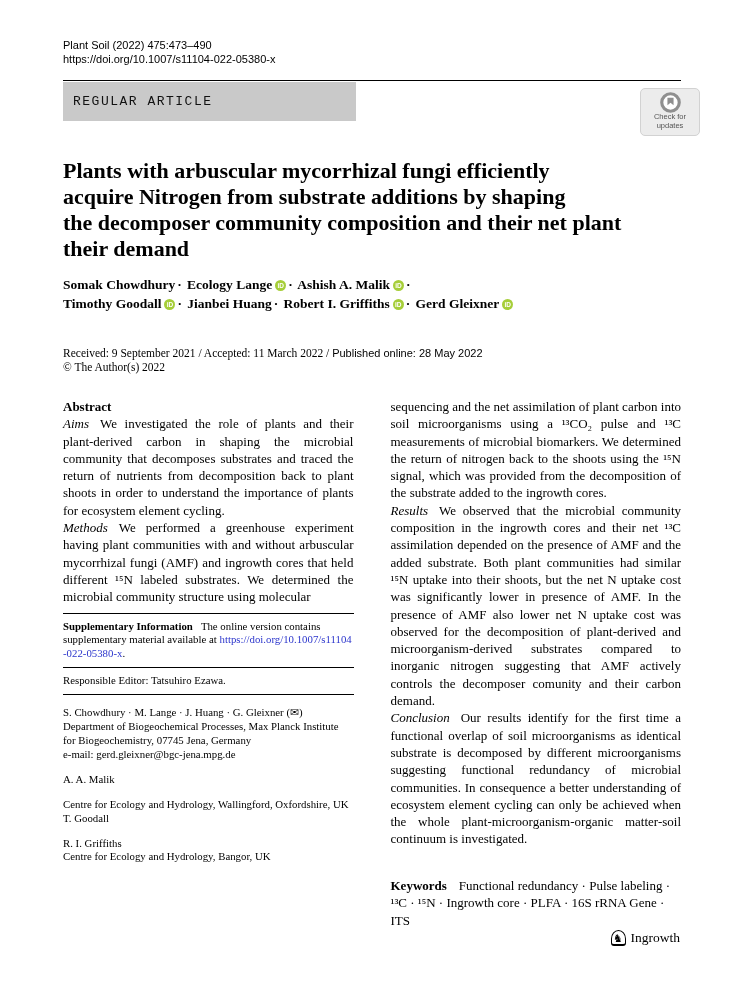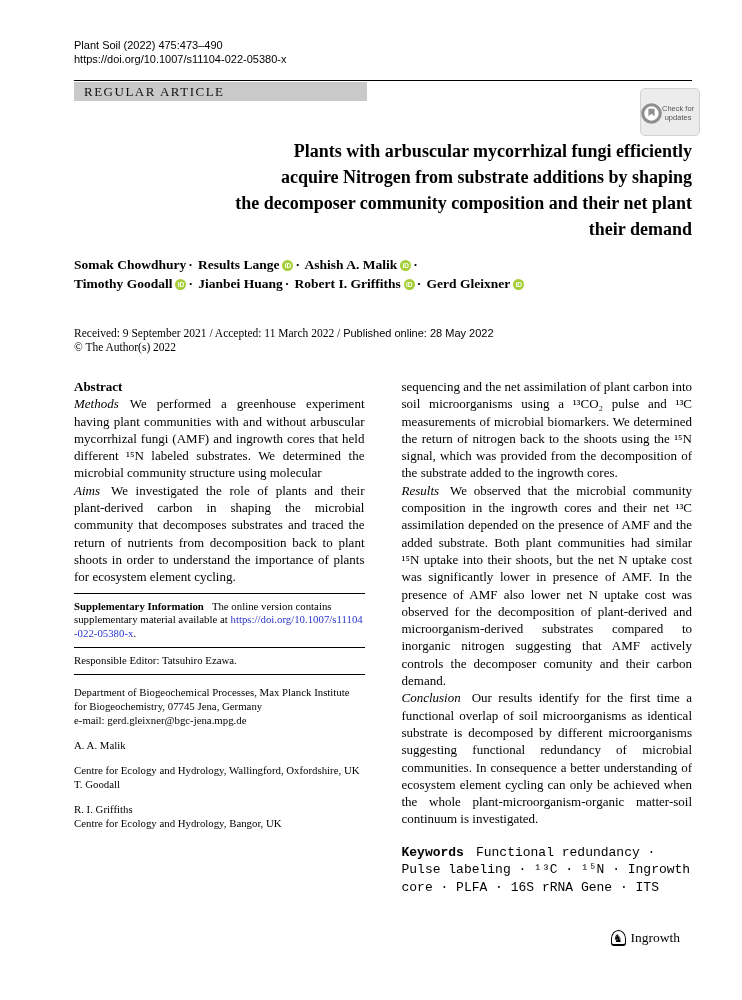--- a/index.html
+++ b/index.html
@@ -4,60 +4,60 @@
 <style>
   * { margin: 0; padding: 0; box-sizing: border-box; }
   html, body { background: #ffffff; }
   body {
     width: 742px; height: 1000px;
     position: relative;
     font-family: "Liberation Serif", serif;
     color: #000;
     overflow: hidden;
   }
-  .page { position: absolute; left: 74px; top: 38px; width: 618px; }
+  .page { position: absolute; left: 63px; top: 38px; width: 618px; }
 
   .hdr-line { font-family: "Liberation Sans", sans-serif; font-size: 11px; line-height: 14px; }
   .top-rule { margin-top: 14px; border-top: 1.6px solid #000; }
   .article-type-bar {
-    margin-top: 1px; width: 293px; height: 19px; background: #c9c9c9;
-    display: flex; align-items: center; padding-left: 10px;
+    margin-top: 1px; width: 293px; height: 39px; background: #c9c9c9;
+    display: flex; align-items: center; padding-left: 10px; font-family: Liberation Mono, monospace;
   }
   .article-type-bar span { font-size: 13px; letter-spacing: 1.5px; color: #111; }
 
   .check-updates {
     position: absolute; top: 88px; right: 42px; width: 60px; height: 48px;
     background: #ececec; border: 1px solid #d2d2d2; border-radius: 5px;
-    display: flex; flex-direction: row; align-items: center; padding-top: 3px;
+    display: flex; flex-direction: column; align-items: center; padding-top: 3px;
     cursor: pointer;
   }
   .cu-text { font-family: "Liberation Sans", sans-serif; font-size: 7.5px; line-height: 8.5px; color: #555; text-align: center; }
 
-  h1.title { margin-top: 37px; font-size: 18px; line-height: 26px; font-weight: bold; text-align: right; }
+  h1.title { margin-top: 37px; font-size: 22px; line-height: 26px; font-weight: bold; }
 
   .authors { margin-top: 13px; font-size: 13.5px; font-weight: bold; line-height: 19px; }
   .sep { margin: 0 2px; }
   .orcid {
     display: inline-block; width: 11px; height: 11px; border-radius: 50%;
     background: #a6ce39; color: #fff; text-align: center;
     font: bold 6.5px/11px "Liberation Sans", sans-serif;
     margin-left: 3px; vertical-align: 1px; cursor: pointer;
   }
 
   .history { margin-top: 33px; font-size: 11.5px; line-height: 14px; }
   .history .sans { font-family: "Liberation Sans", sans-serif; font-size: 11px; }
   .copyright { font-size: 11.5px; line-height: 14px; }
 
   .columns { margin-top: 24px; display: flex; gap: 37px; }
   .col { width: 296px; }
 
   .abs-heading { font-size: 13px; font-weight: bold; line-height: 17.3px; }
   p.abs { font-size: 13px; line-height: 17.3px; text-align: justify; }
   p.abs .lbl { font-style: italic; margin-right: 11px; }
-  p.kw { margin-top: 16px; font-size: 13px; line-height: 17.5px; font-family: Liberation Mono, monospace; }
+  p.kw { margin-top: 29px; font-size: 13px; line-height: 17.5px; }
   p.kw b { margin-right: 12px; }
 
   .footnotes { margin-top: 7px; font-size: 10.8px; line-height: 13.9px; }
   .fn-rule { border-top: 1px solid #000; margin: 6px 0 6px 0; }
   .suppl b { margin-right: 8px; }
   a.doi-link { color: #2b35cc; text-decoration: none; word-break: break-all; }
   .affil { margin-top: 11px; }
 
   .footer {
     position: absolute; right: 62px; top: 930px;
@@ -87,51 +87,52 @@
   <h1 class="title">
     <div>Plants with arbuscular mycorrhizal fungi efficiently</div>
     <div>acquire Nitrogen from substrate additions by shaping</div>
     <div>the decomposer community composition and their net plant</div>
     <div>their demand</div>
   </h1>
 
   <div class="authors">
     <div class="author-line">
       <span>Somak Chowdhury</span><span class="sep">·</span>
-      <span>Results Lange</span><span class="orcid">iD</span><span class="sep">·</span>
+      <span>Ecology Lange</span><span class="orcid">iD</span><span class="sep">·</span>
       <span>Ashish A. Malik</span><span class="orcid">iD</span><span class="sep">·</span>
     </div>
     <div class="author-line">
       <span>Timothy Goodall</span><span class="orcid">iD</span><span class="sep">·</span>
       <span>Jianbei Huang</span><span class="sep">·</span>
       <span>Robert I. Griffiths</span><span class="orcid">iD</span><span class="sep">·</span>
       <span>Gerd Gleixner</span><span class="orcid">iD</span>
     </div>
   </div>
 
   <div class="history">
     <span>Received: 9 September 2021 / Accepted: 11 March 2022 / </span><span class="sans">Published online: 28 May 2022</span>
   </div>
   <div class="copyright">© The Author(s) 2022</div>
 
   <div class="columns">
 
     <div class="col">
       <div class="abs-heading">Abstract</div>
+      <p class="abs"><span class="lbl">Aims</span><span>We investigated the role of plants and their plant-derived carbon in shaping the microbial community that decomposes substrates and traced the return of nutrients from decomposition back to plant shoots in order to understand the importance of plants for ecosystem element cycling.</span></p>
       <p class="abs"><span class="lbl">Methods</span><span>We performed a greenhouse experiment having plant communities with and without arbuscular mycorrhizal fungi (AMF) and ingrowth cores that held different ¹⁵N labeled substrates. We determined the microbial community structure using molecular</span></p>
-      <p class="abs"><span class="lbl">Aims</span><span>We investigated the role of plants and their plant-derived carbon in shaping the microbial community that decomposes substrates and traced the return of nutrients from decomposition back to plant shoots in order to understand the importance of plants for ecosystem element cycling.</span></p>
 
       <div class="footnotes">
         <div class="fn-rule"></div>
         <p class="suppl"><b>Supplementary Information</b><span>The online version contains supplementary material available at </span><a href="#" class="doi-link">https://doi.org/10.1007/s11104-022-05380-x</a><span>.</span></p>
         <div class="fn-rule"></div>
         <p>Responsible Editor: Tatsuhiro Ezawa.</p>
         <div class="fn-rule"></div>
 
         <div class="affil">
+          <div>S. Chowdhury · M. Lange · J. Huang · G. Gleixner (✉)</div>
           <div>Department of Biogeochemical Processes, Max Planck Institute for Biogeochemistry, 07745 Jena, Germany</div>
           <div>e-mail: gerd.gleixner@bgc-jena.mpg.de</div>
         </div>
         <div class="affil">
           <div>A. A. Malik</div>
         </div>
         <div class="affil">
           <div>Centre for Ecology and Hydrology, Wallingford, Oxfordshire, UK</div>
           <div>T. Goodall</div>
         </div>

